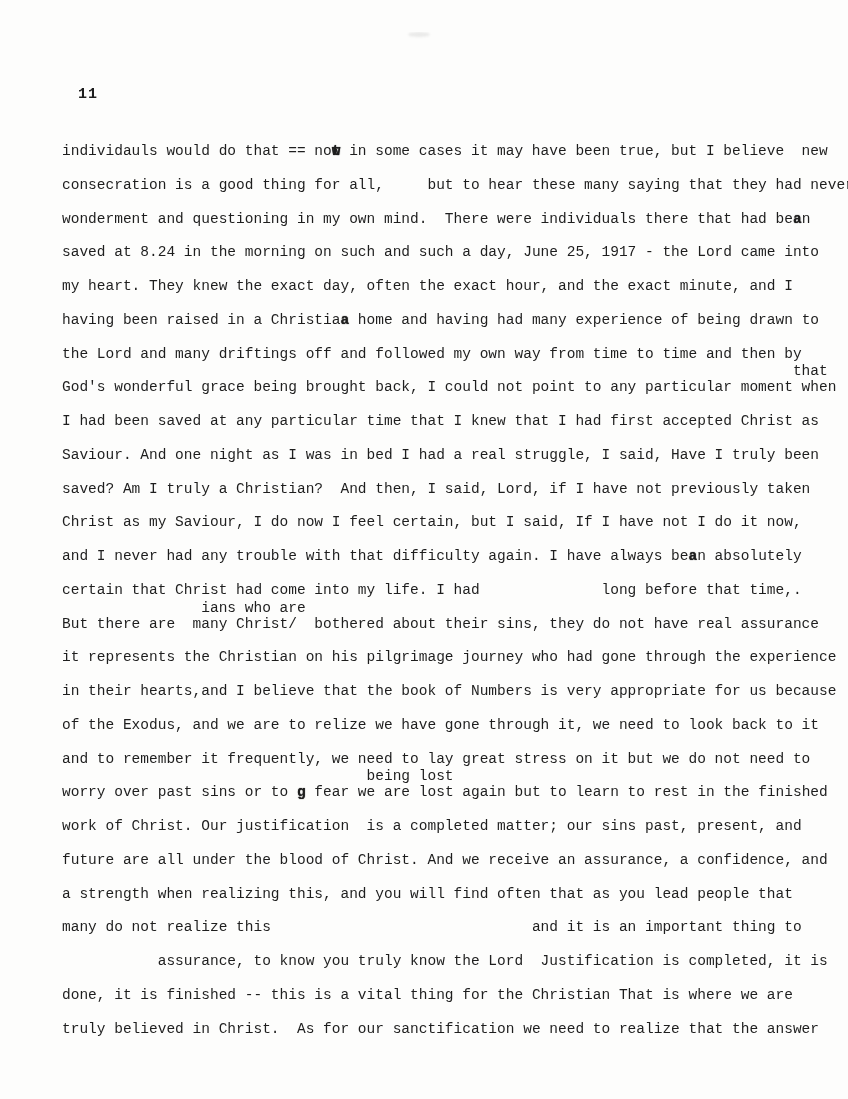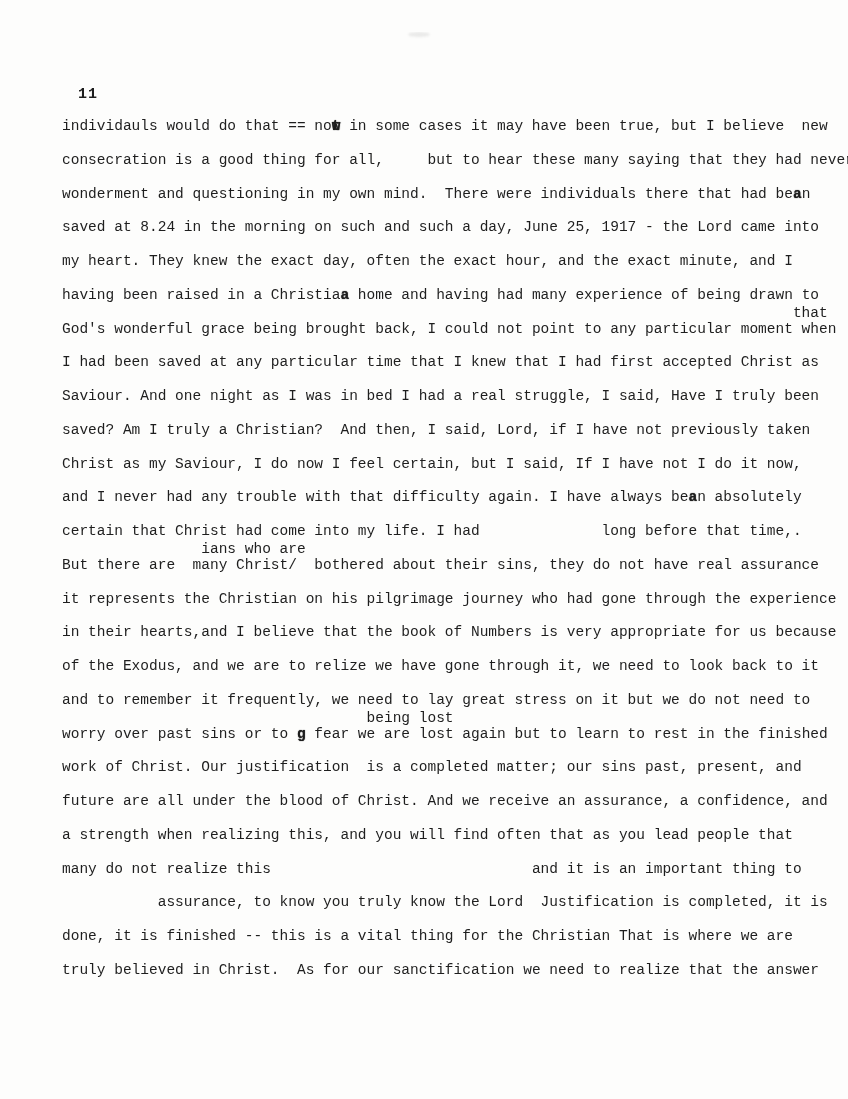--- a/index.html
+++ b/index.html
@@ -31,21 +31,21 @@
     top: 0;
     width: 22px;
     height: 5px;
     background: rgba(70,70,70,0.10);
     border-radius: 50%;
     filter: blur(1px);
   }
   .text-block {
     position: absolute;
     left: 62px;
-    top: 84px;
+    top: 109px;
     width: 786px;
   }
   .line {
     height: 33.75px;
     font-size: 14.5px;
     line-height: 20px;
     white-space: pre;
     letter-spacing: 0;
   }
   .line.inter {
@@ -90,20 +90,21 @@
   <div class="scan-artifact"></div>
   <div class="page-number">11</div>
   <div class="text-block">
 
   <div class="line"><span>individauls would do that == no</span><span class="overlap">tw</span><span> in some cases it may have been true, but I believe  new</span></div>
       <div class="line"><span>consecration is a good thing for all,     but to hear these many saying that they had never</span></div>
       <div class="line"><span>wonderment and questioning in my own mind.  There were individuals there that had be</span><span class="blot">a</span><span>n</span></div>
       <div class="line"><span>saved at 8.24 in the morning on such and such a day, June 25, 1917 - the Lord came into</span></div>
       <div class="line"><span>my heart. They knew the exact day, often the exact hour, and the exact minute, and I</span></div>
       <div class="line"><span>having been raised in a Christia</span><span class="blot">a</span><span> home and having had many experience of being drawn to</span></div>
+      <div class="line"><span>the Lord and many driftings off and followed my own way from time to time and then by</span></div>
       <div class="line inter"><span>                                                                                    that</span></div>
       <div class="line"><span>God's wonderful grace being brought back, I could not point to any particular moment when</span></div>
       <div class="line"><span>I had been saved at any particular time that I knew that I had first accepted Christ as</span></div>
       <div class="line"><span>Saviour. And one night as I was in bed I had a real struggle, I said, Have I truly been</span></div>
       <div class="line"><span>saved? Am I truly a Christian?  And then, I said, Lord, if I have not previously taken</span></div>
       <div class="line"><span>Christ as my Saviour, I do now I feel certain, but I said, If I have not I do it now,</span></div>
       <div class="line"><span>and I never had any trouble with that difficulty again. I have always be</span><span class="blot">a</span><span>n absolutely</span></div>
       <div class="line"><span>certain that Christ had come into my life. I had              long before that time,.</span></div>
       <div class="line inter"><span>                ians who are</span></div>
       <div class="line"><span>But there are  many Christ/  bothered about their sins, they do not have real assurance</span></div>

